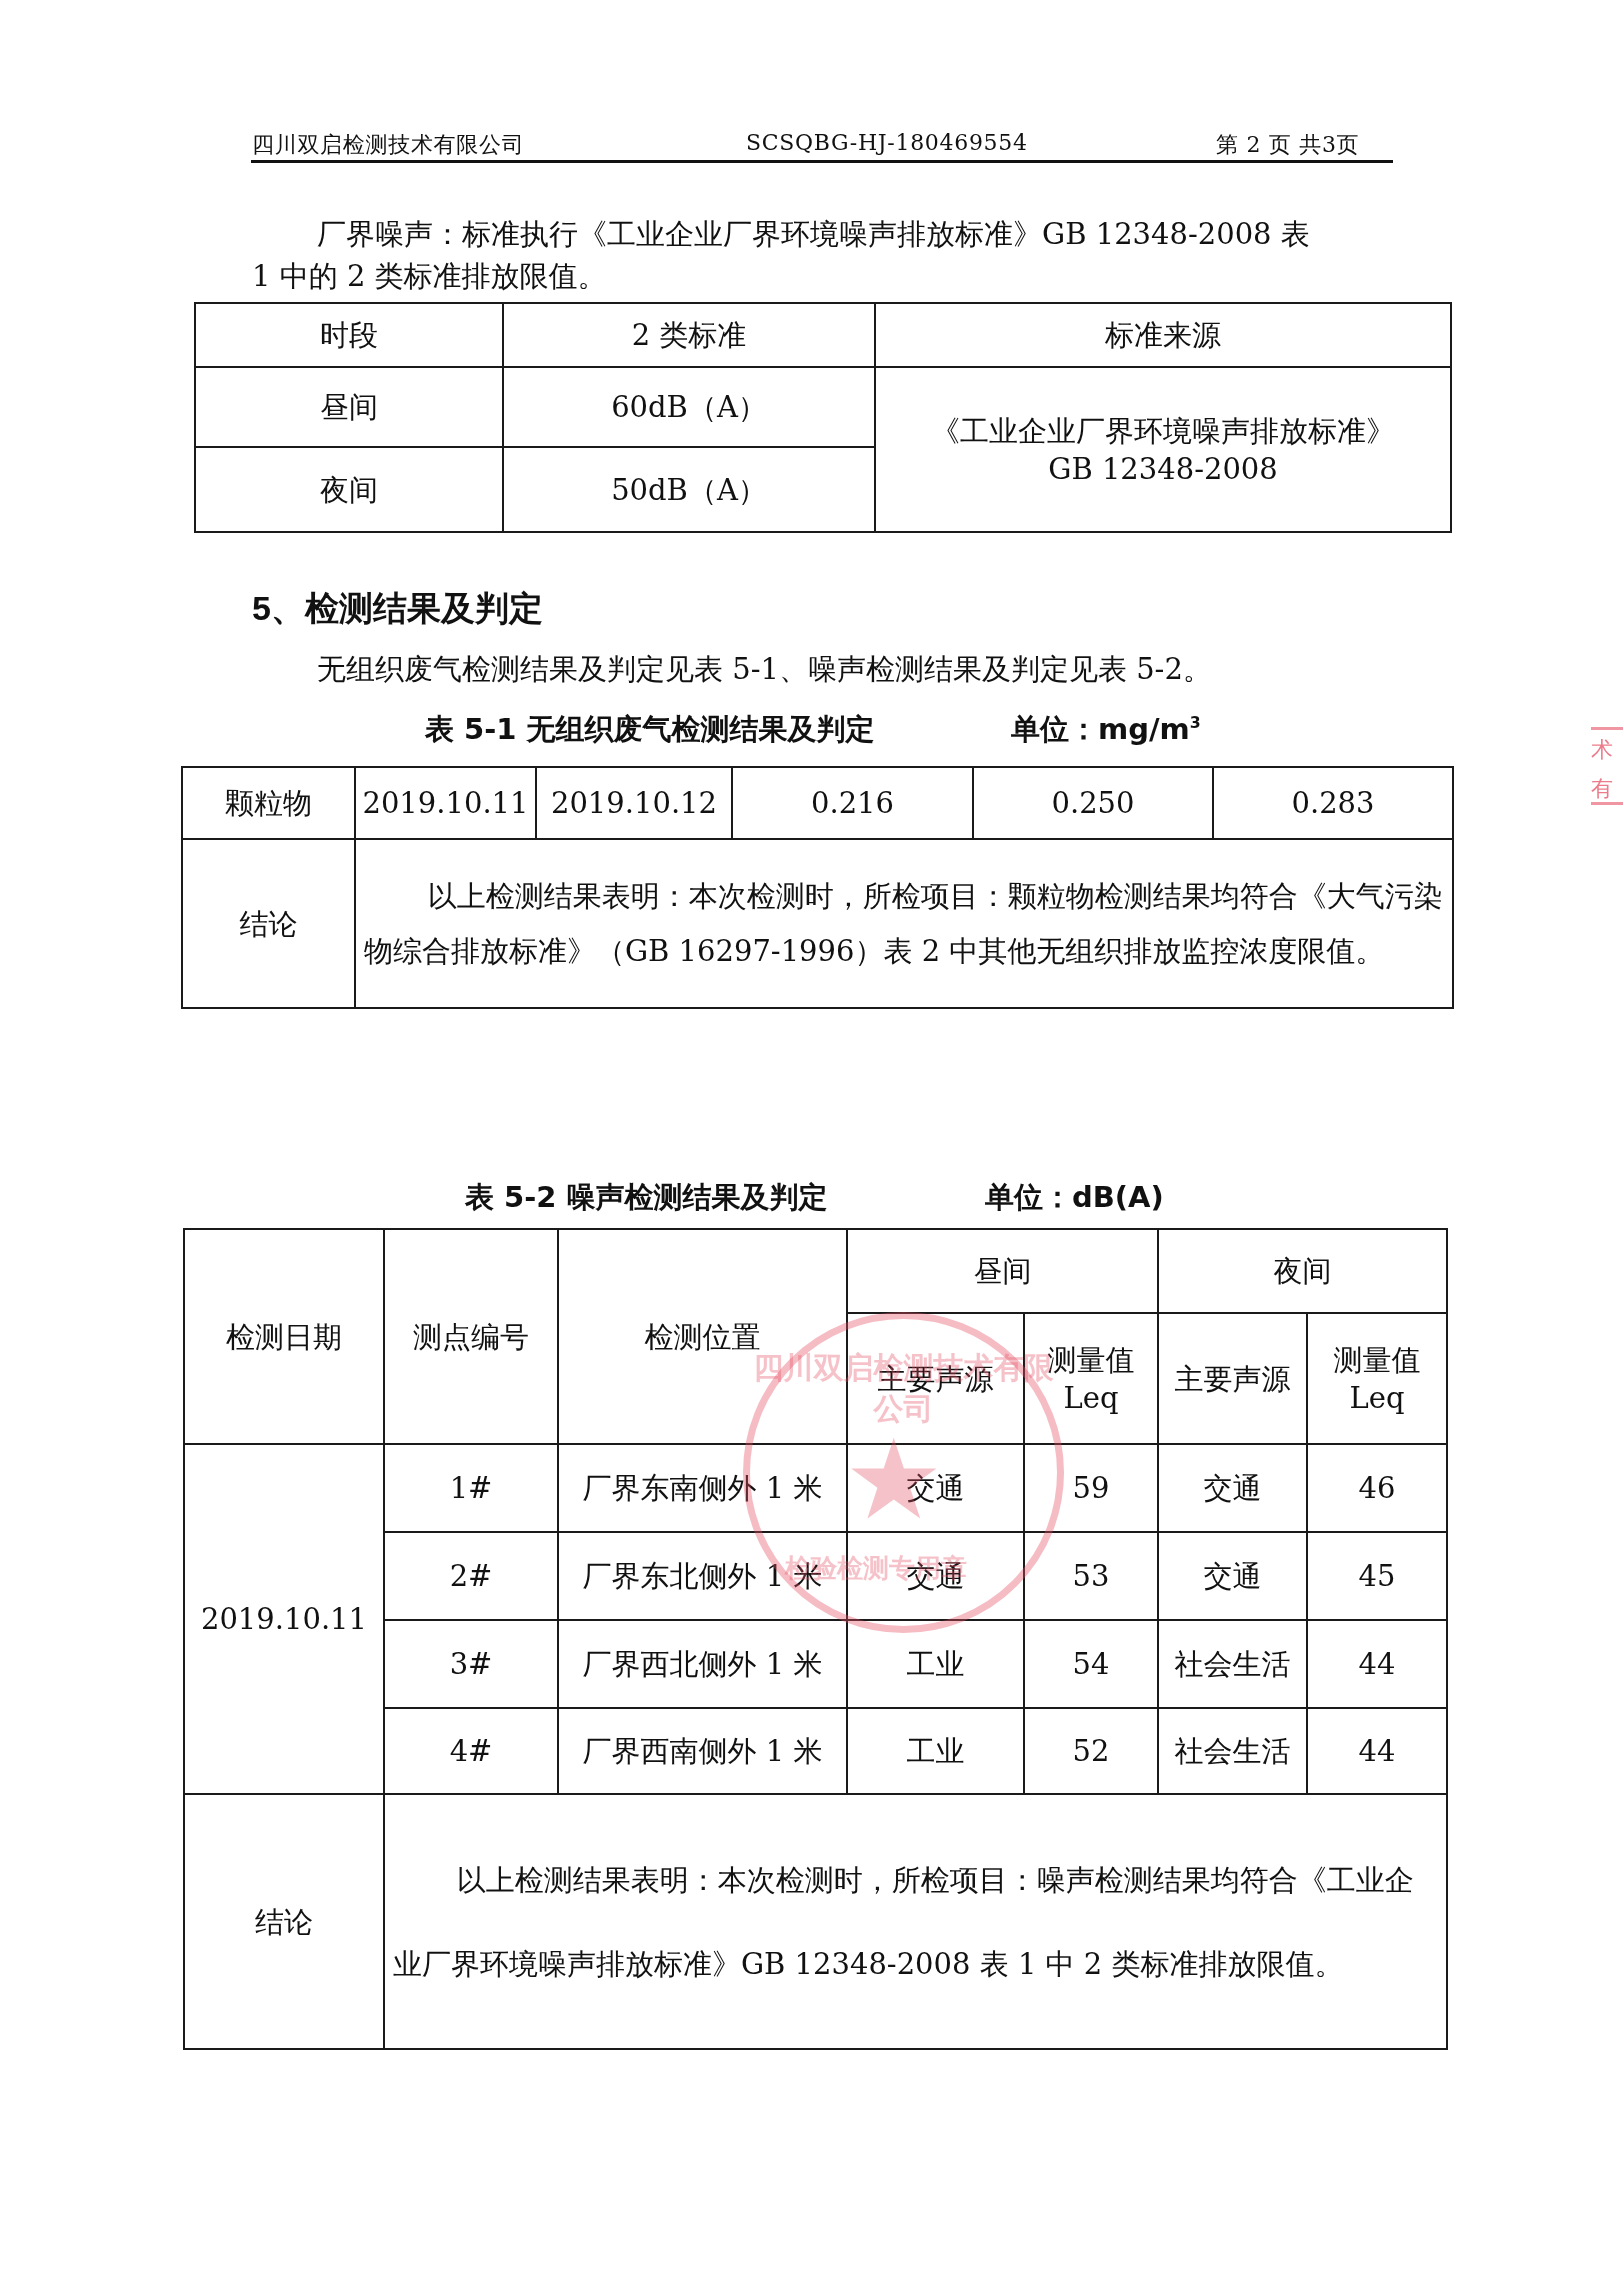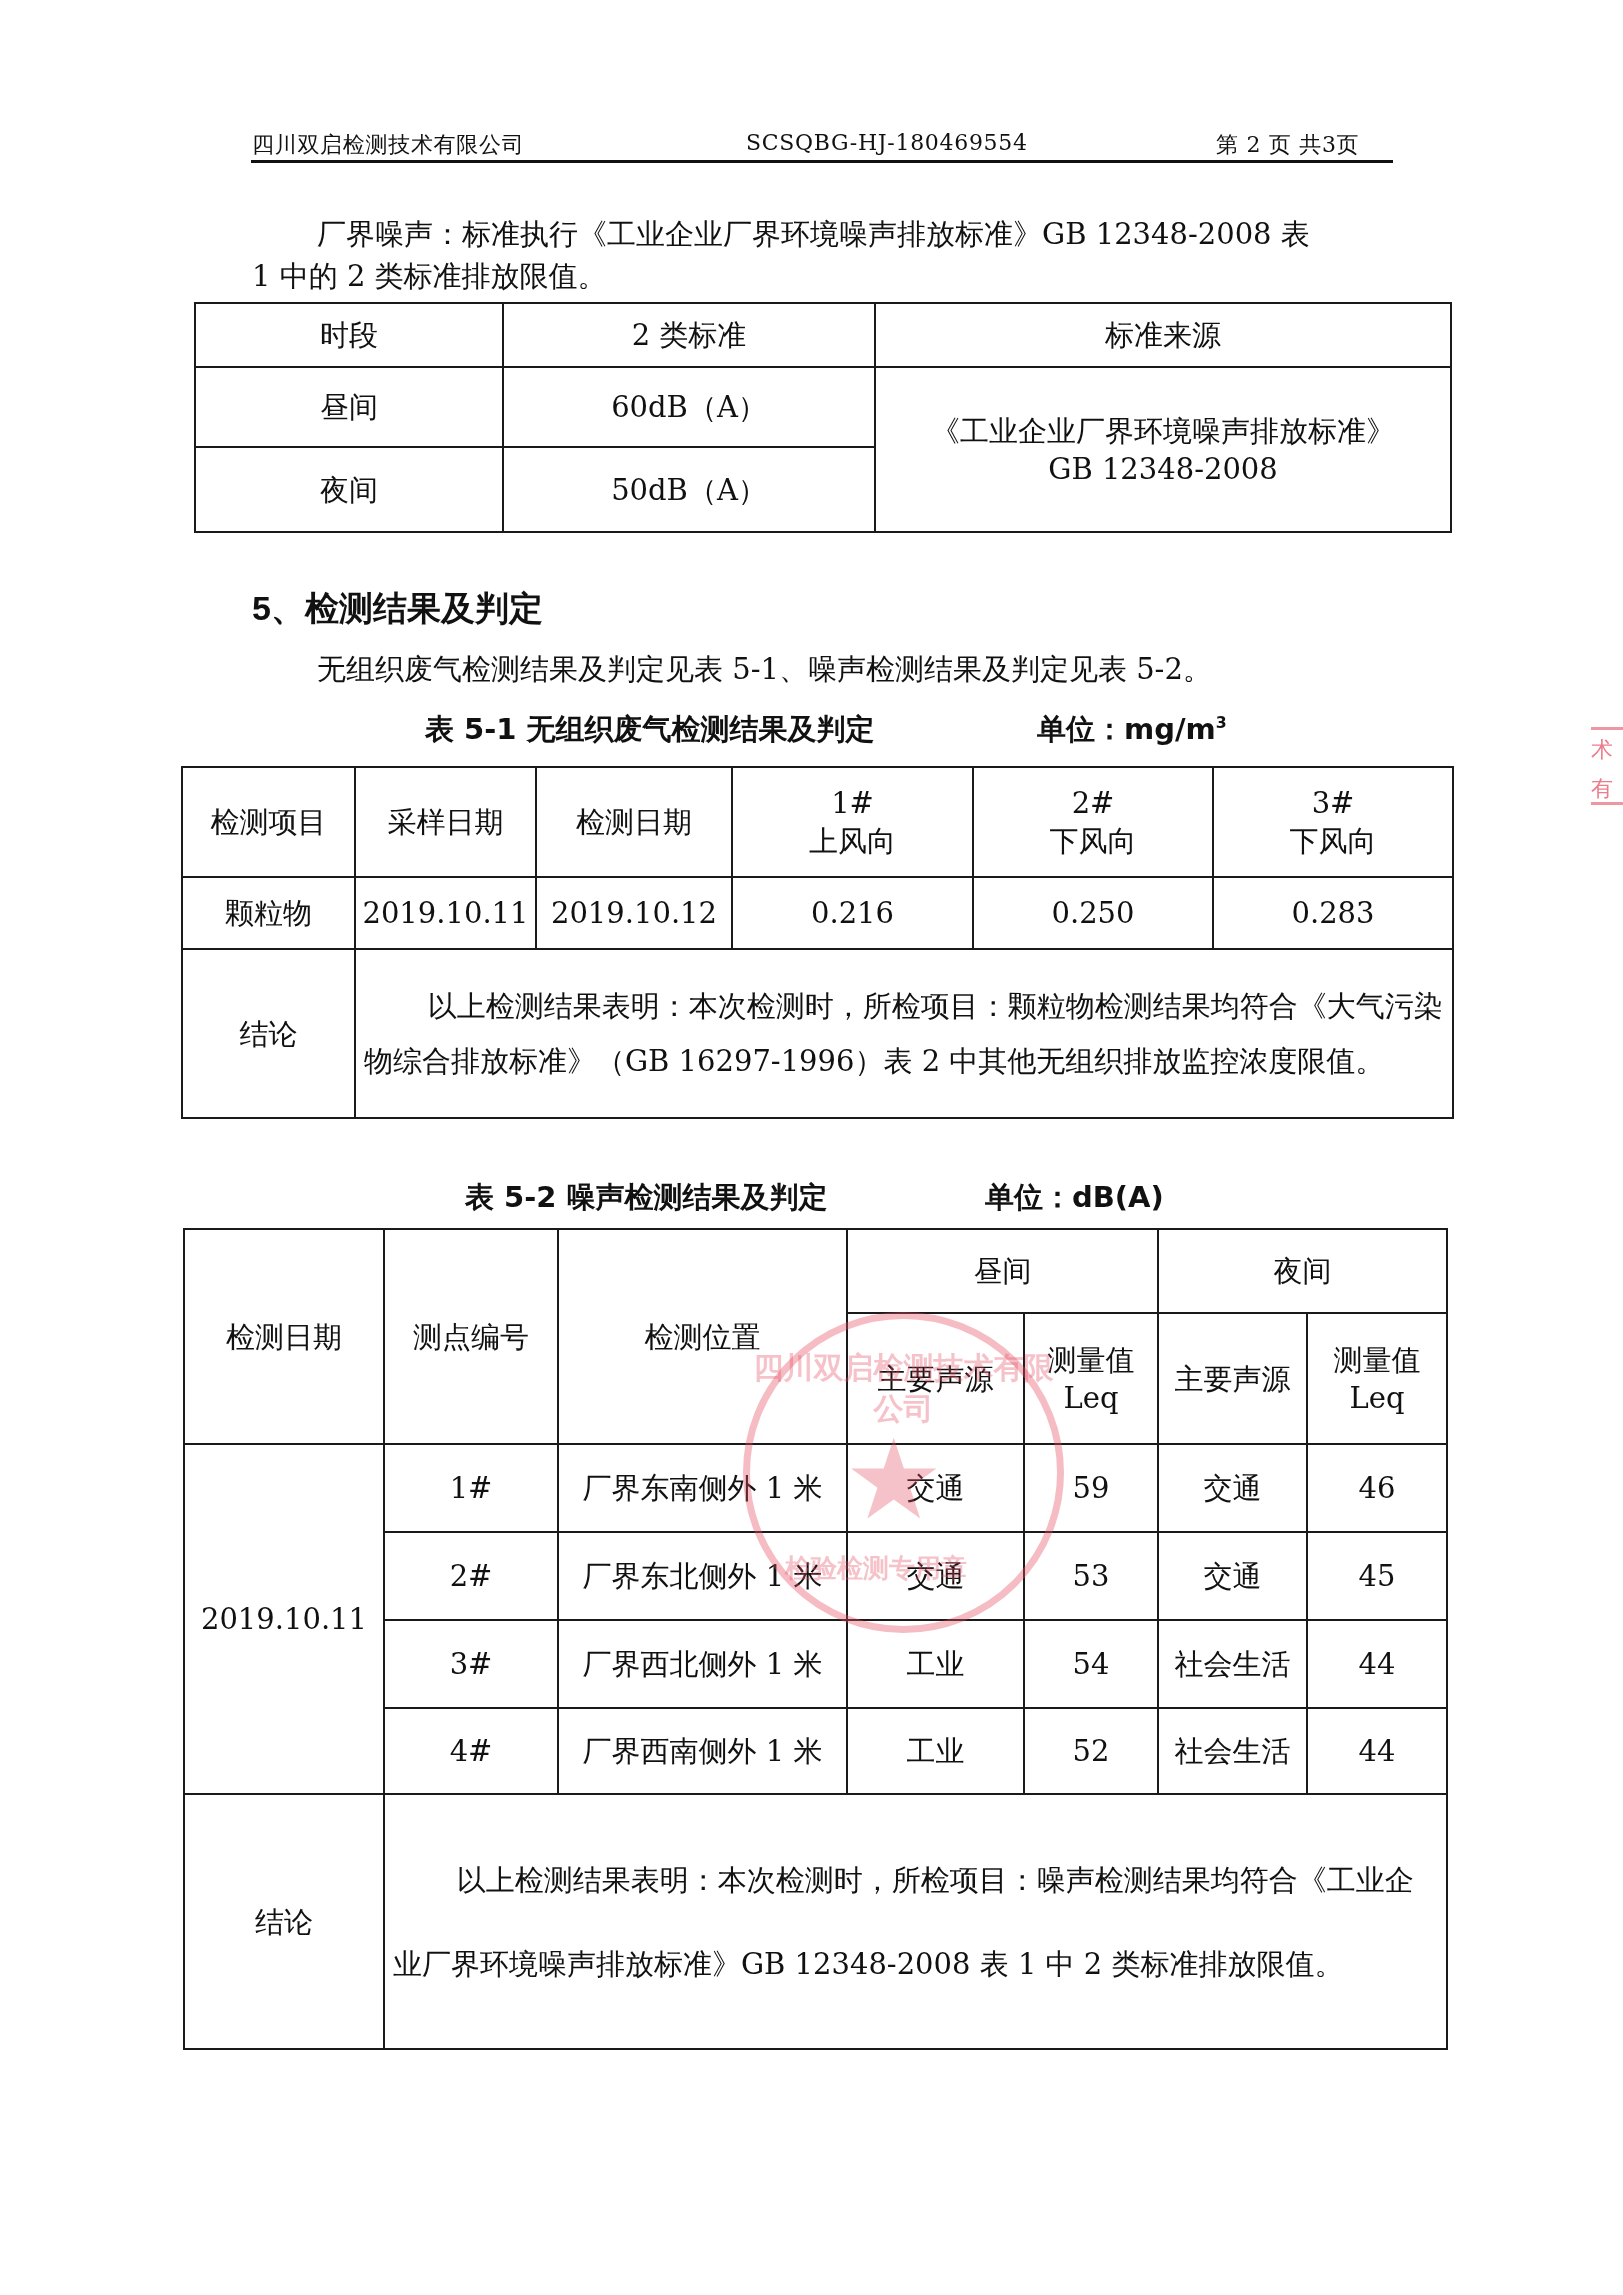--- a/index.html
+++ b/index.html
@@ -82,51 +82,34 @@
     <td>夜间</td>
     <td>50dB（A）</td>
   </tr>
 </tbody>
   </table>
 
 <div class="abs section-title" style="left:252px; top:586px;">5、检测结果及判定</div>
 <div class="abs para" style="left:317px; top:648px;">无组织废气检测结果及判定见表 5-1、噪声检测结果及判定见表 5-2。</div>
 
 <div class="abs caption" style="left:425px; top:710px;">表 5-1   无组织废气检测结果及判定</div>
-<div class="abs caption" style="left:1037px; top:710px;">
+<div class="abs caption" style="left:1011px; top:710px;">
   <span>单位：mg/m</span><sup>3</sup>
 </div>
 
 <table style="left:181px; top:766px; width:1271px;">
   <colgroup>
     <col style="width:173px">
       <col style="width:181px">
       <col style="width:196px">
     <col style="width:241px">
       <col style="width:240px">
       <col style="width:240px">
   </colgroup>
   <tbody>
-      <tr style="height:110px">
-    <td>检测项目</td>
-    <td>采样日期</td>
-    <td>检测日期</td>
-    <td>
-      <div>1#</div>
-      <div>上风向</div>
-    </td>
-    <td>
-      <div>2#</div>
-      <div>下风向</div>
-    </td>
-    <td>
-      <div>3#</div>
-      <div>下风向</div>
-    </td>
-  </tr>
   <tr style="height:72px">
     <td>颗粒物</td>
     <td>2019.10.11</td>
     <td>2019.10.12</td>
     <td>0.216</td>
     <td>0.250</td>
     <td>0.283</td>
   </tr>
   <tr style="height:169px">
     <td>结论</td>

